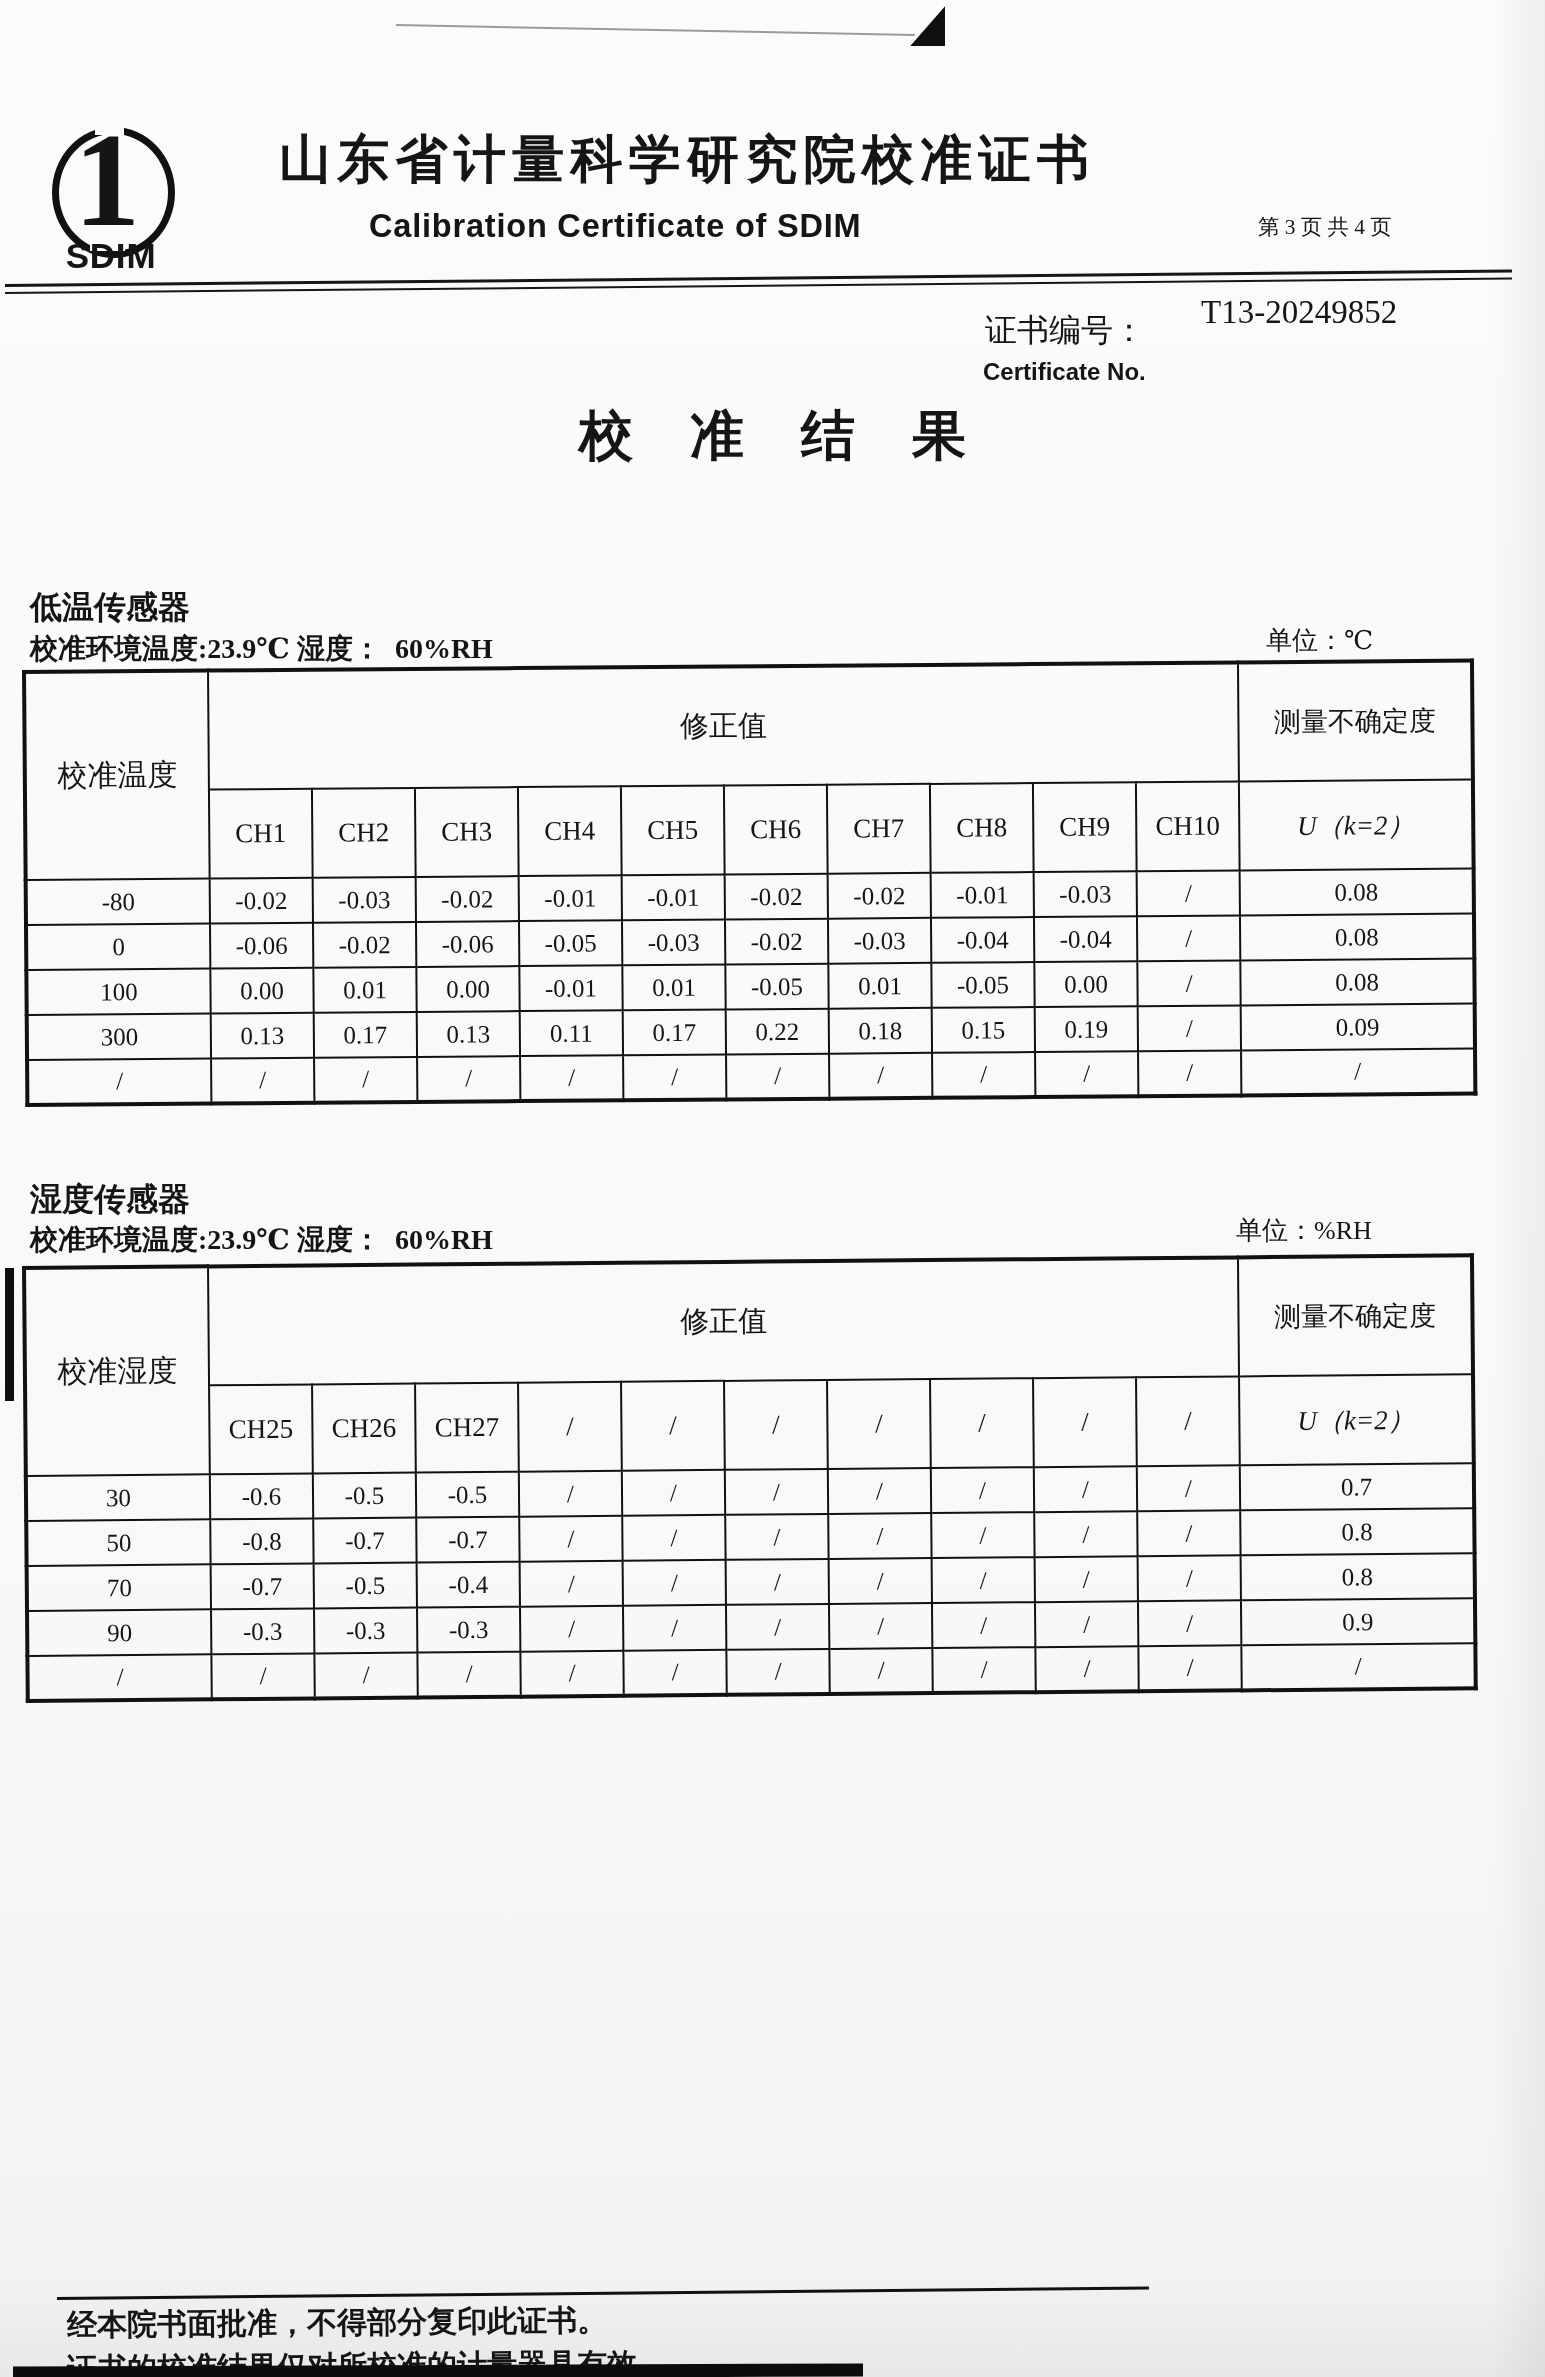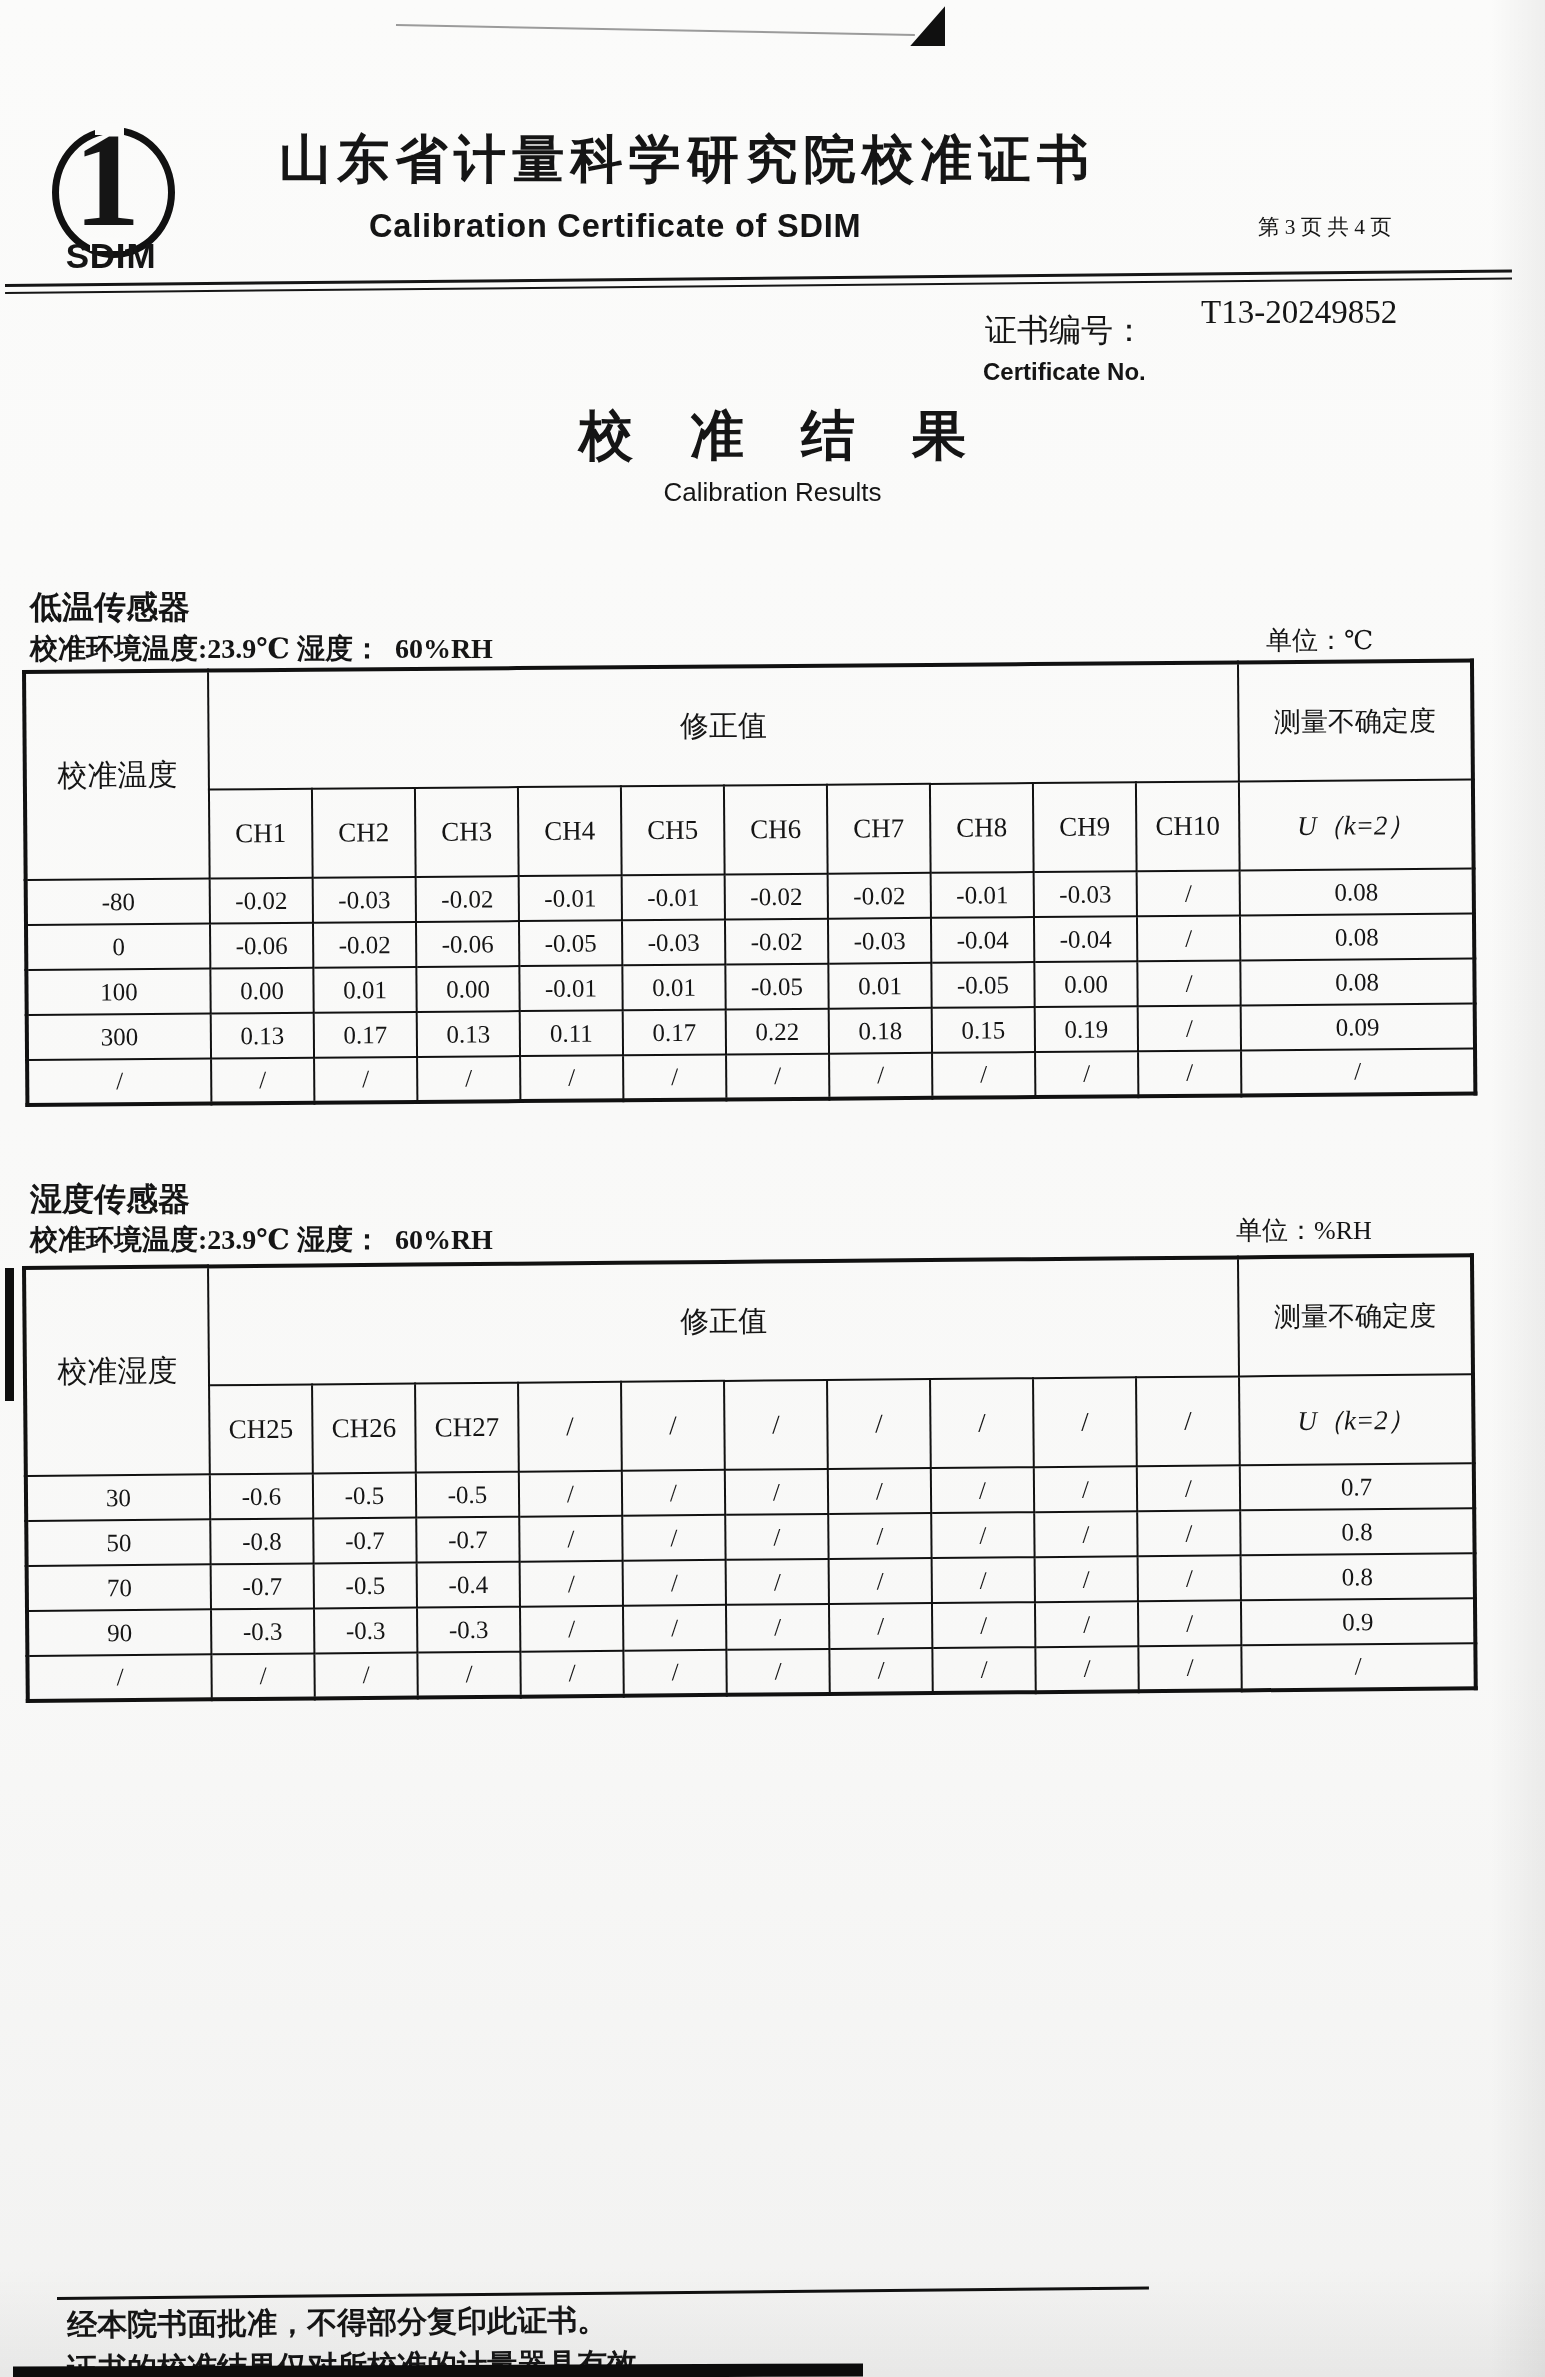--- a/index.html
+++ b/index.html
@@ -93,21 +93,20 @@
   <div class="abs rule">
     <div class="r1"></div>
       <div class="r2"></div>
   </div>
 
   <div class="abs cert-label">证书编号：</div>
   <div class="abs cert-value">T13-20249852</div>
   <div class="abs cert-en sans">Certificate No.</div>
 
   <div class="abs results-cn sans">校准结果</div>
-  <div class="abs results-en sans">Calibration Results</div>
 
   <div class="abs sec-name sec1-name sans">低温传感器</div>
   <div class="abs sec-env sec1-env pre">校准环境温度:23.9℃ 湿度：  60%RH</div>
   <div class="abs sec-unit sec1-unit pre">单位：℃</div>
   <div class="abs tbl-wrap1">
       <table class="cal-table">
         <colgroup>
           <col class="col-first">
           <col class="col-ch">
           <col class="col-ch">

